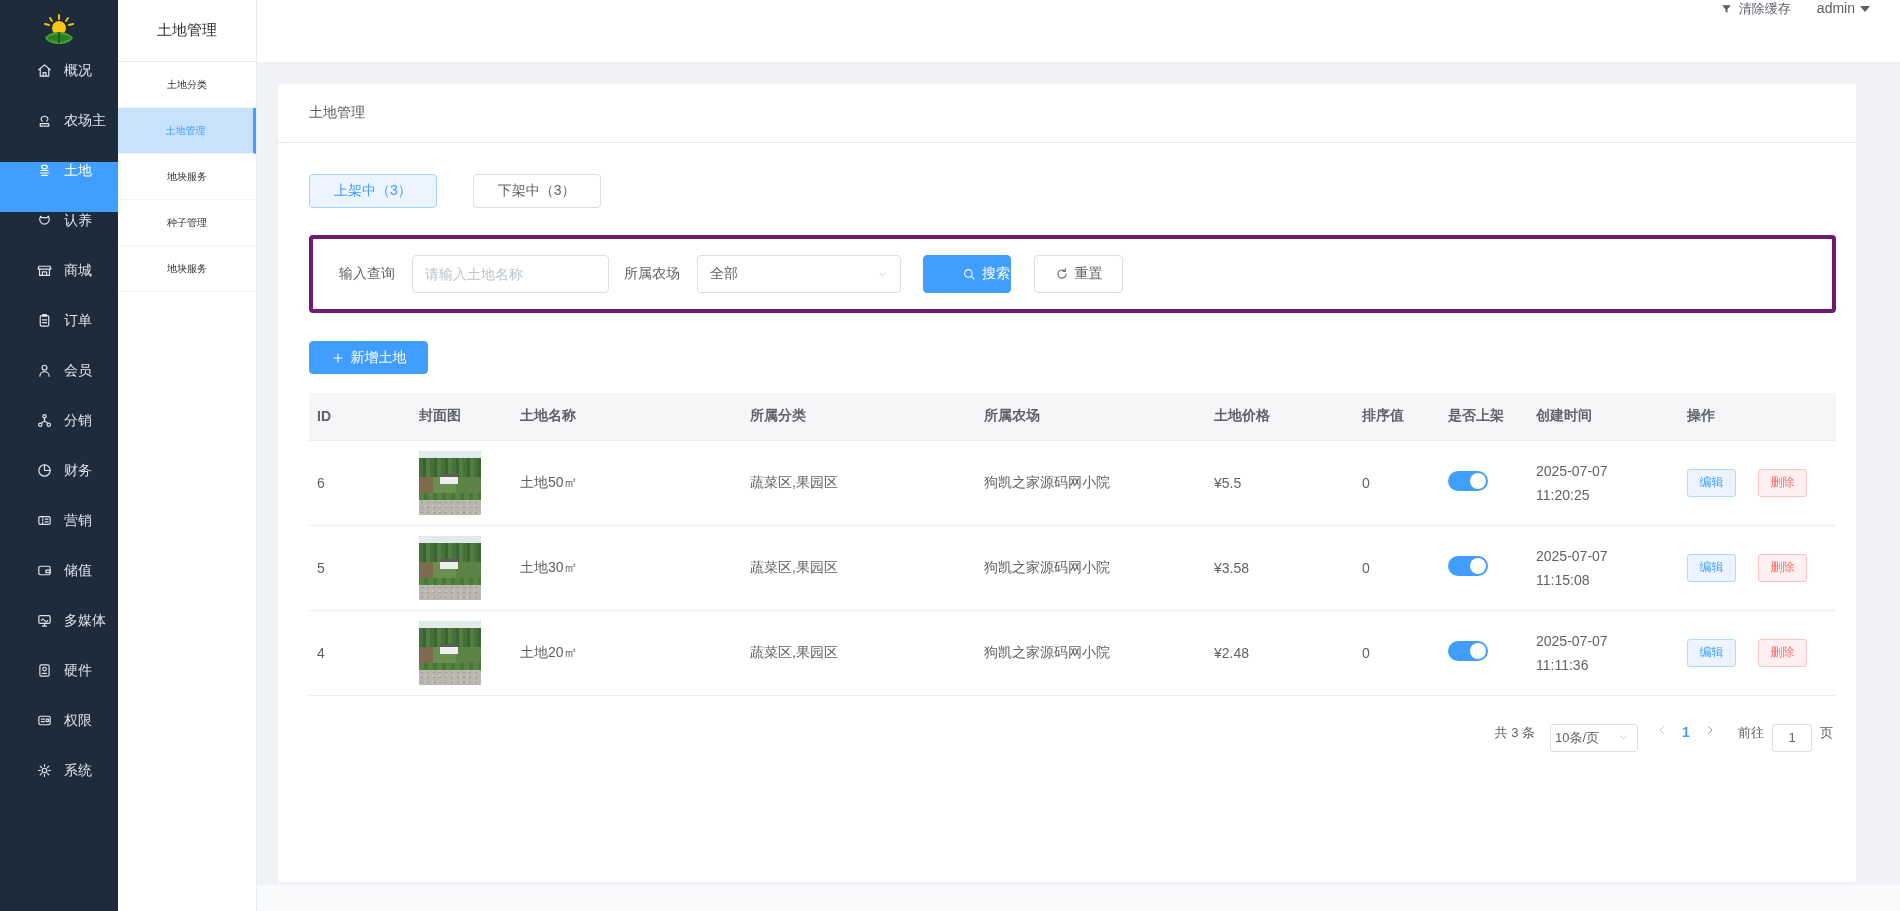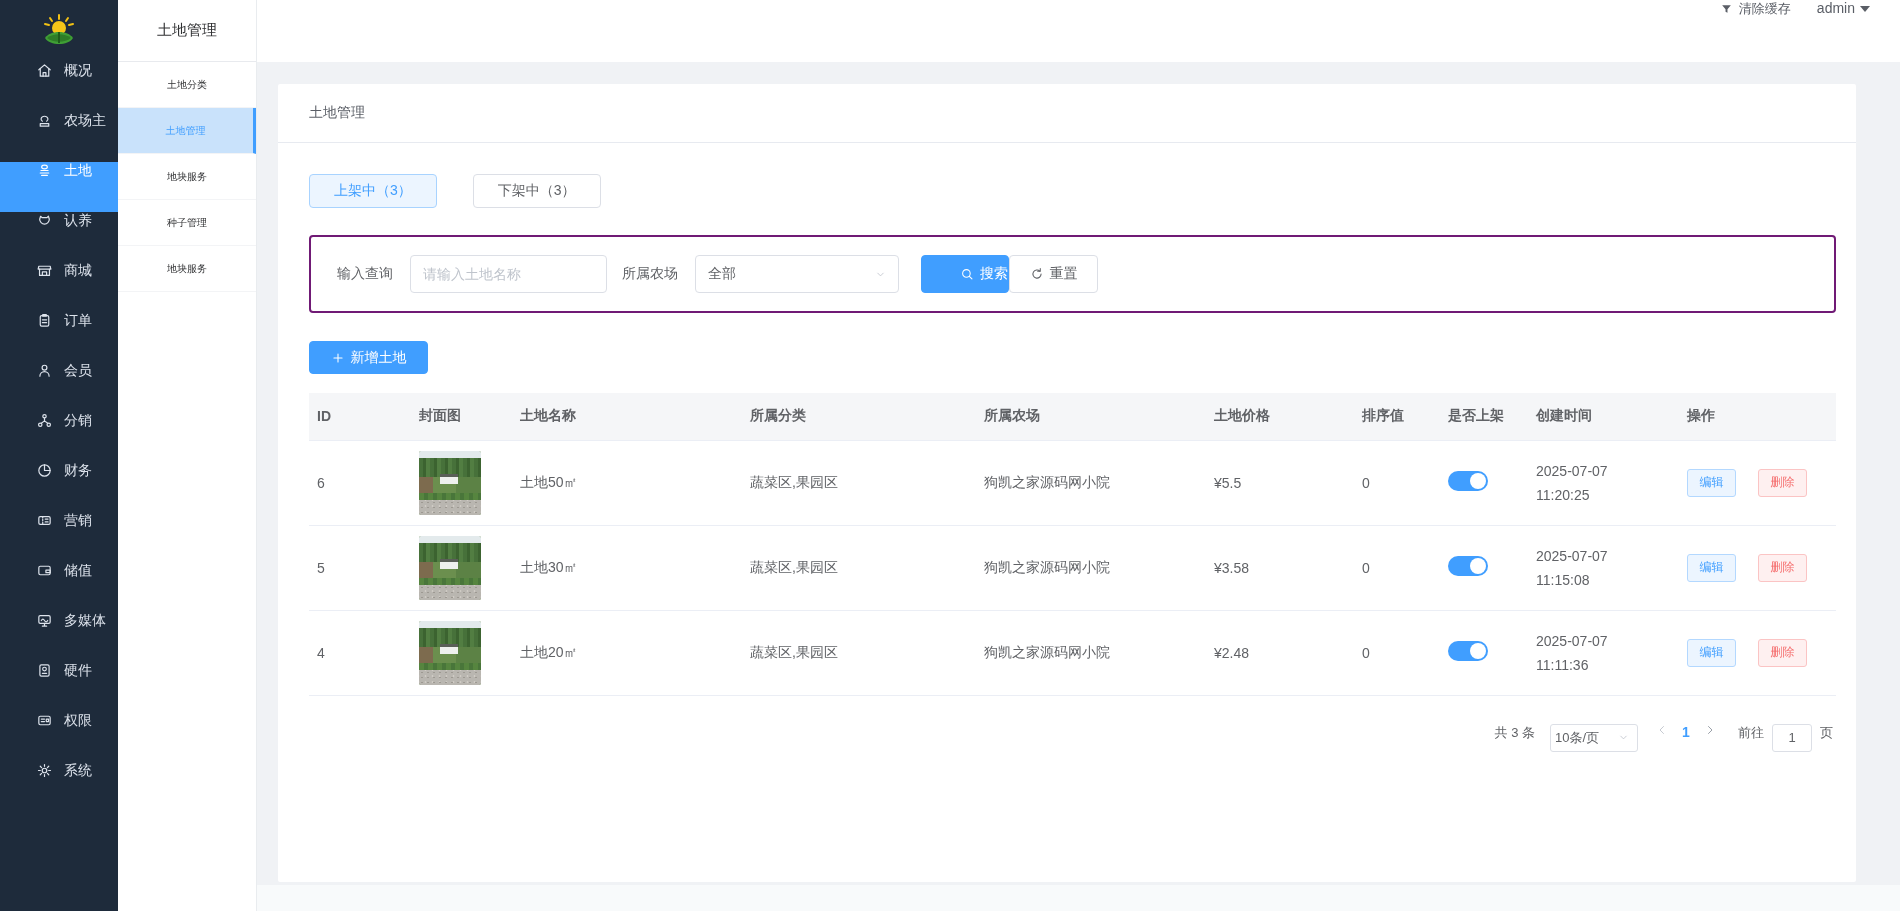--- a/index.html
+++ b/index.html
@@ -29,32 +29,32 @@
   
   .content-bg { position:absolute; left:257px; top:62px; right:0; bottom:0; background:#f0f2f5; }
   .footer-strip { position:absolute; left:257px; bottom:0; right:0; height:26px; background:#f8fafb; }
   .card { position:absolute; left:278px; top:84px; width:1578px; height:798px; background:#ffffff; border-radius:2px; }
   .breadcrumb-row { height:59px; display:flex; align-items:center; padding-left:31px; font-size:14px; color:#5a5e66; border-bottom:1px solid #e7eaf0; }
 
   .tabs-row { margin:31px 0 0 31px; display:flex; gap:36px; }
   .tab-btn { height:34px; padding:0 24px; border-radius:4px; font-size:14px; display:flex; align-items:center; cursor:pointer; background:#ffffff; border:1px solid #dcdfe6; color:#606266; }
   .tab-btn.active { background:#ecf5ff; border-color:#a8d3ff; color:#409eff; }
 
-  .search-box { margin:27px 20px 0 31px; height:78px; border:2px solid #701a75; border-radius:4px; display:flex; align-items:center; padding:0 26px; }
+  .search-box { margin:27px 20px 0 31px; height:78px; border:4px solid #701a75; border-radius:4px; display:flex; align-items:center; padding:0 26px; }
   .form-label { font-size:14px; color:#606266; }
   .query-input { width:197px; height:38px; border:1px solid #dcdfe6; border-radius:4px; margin-left:17px; padding:0 12px; font-size:14px; color:#6d28d9; font-family:inherit; }
   .query-input::placeholder { color:#bfc4cc; }
   .farm-label { margin-left:15px; }
   .select-box { width:204px; height:38px; border:1px solid #dcdfe6; border-radius:4px; margin-left:17px; display:flex; align-items:center; justify-content:space-between; padding:0 12px; font-size:14px; color:#606266; cursor:pointer; background:#fff;text-align:right; }
   .chev { width:11px; height:11px; stroke:#c0c4cc; fill:none; stroke-width:1.8; stroke-linecap:round; stroke-linejoin:round; }
   .btn { height:38px; border-radius:4px; font-size:14px; display:flex; align-items:center; justify-content:center; gap:6px; cursor:pointer; border:1px solid transparent; font-family:inherit; }
   .btn-primary { background:#409eff; color:#ffffff; border-color:#409eff; }
   .btn-plain { background:#ffffff; color:#606266; border-color:#dcdfe6; }
   .search-btn { width:88px; margin-left:22px;justify-content:flex-end; }
-  .reset-btn { width:89px; }
+  .reset-btn { width:89px; margin-left:23px; }
   .btn svg { width:14px; height:14px; stroke:currentColor; fill:none; stroke-width:1.8; stroke-linecap:round; stroke-linejoin:round; }
 
   .add-btn { margin:28px 0 0 31px; width:119px; height:33px; font-size:14px; }
 
   
   .land-table { margin:19px 20px 0 31px; width:1527px; border-collapse:collapse; table-layout:fixed; font-size:14px; }
   .land-table th { height:47px; background:#f5f6f8; text-align:left; font-weight:700; color:#606266; padding-left:8px; }
   .land-table td { height:85px; border-bottom:1px solid #ebeef5; padding-left:8px; color:#606266; }
   .land-table thead tr { border-bottom:1px solid #ebeef5; }
   .col-id{width:102px;} .col-cover{width:101px;} .col-name{width:230px;} .col-cat{width:234px;} .col-farm{width:230px;} .col-price{width:148px;} .col-sort{width:86px;} .col-shelf{width:88px;} .col-time{width:151px;} .col-op{width:157px;}

